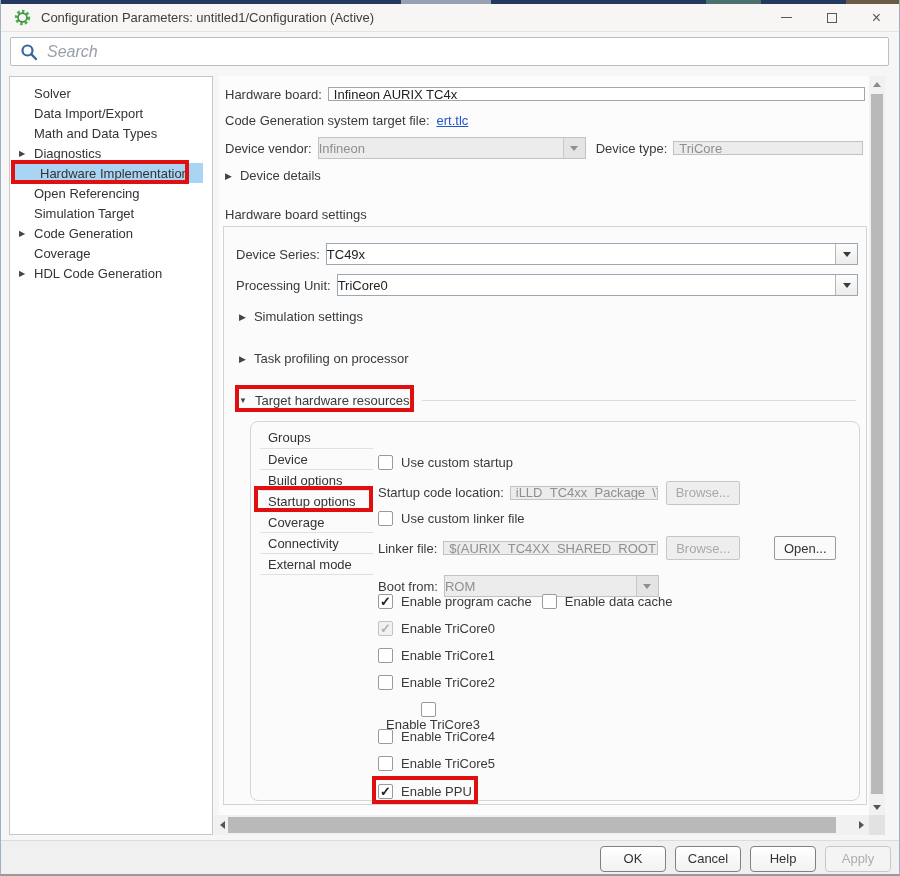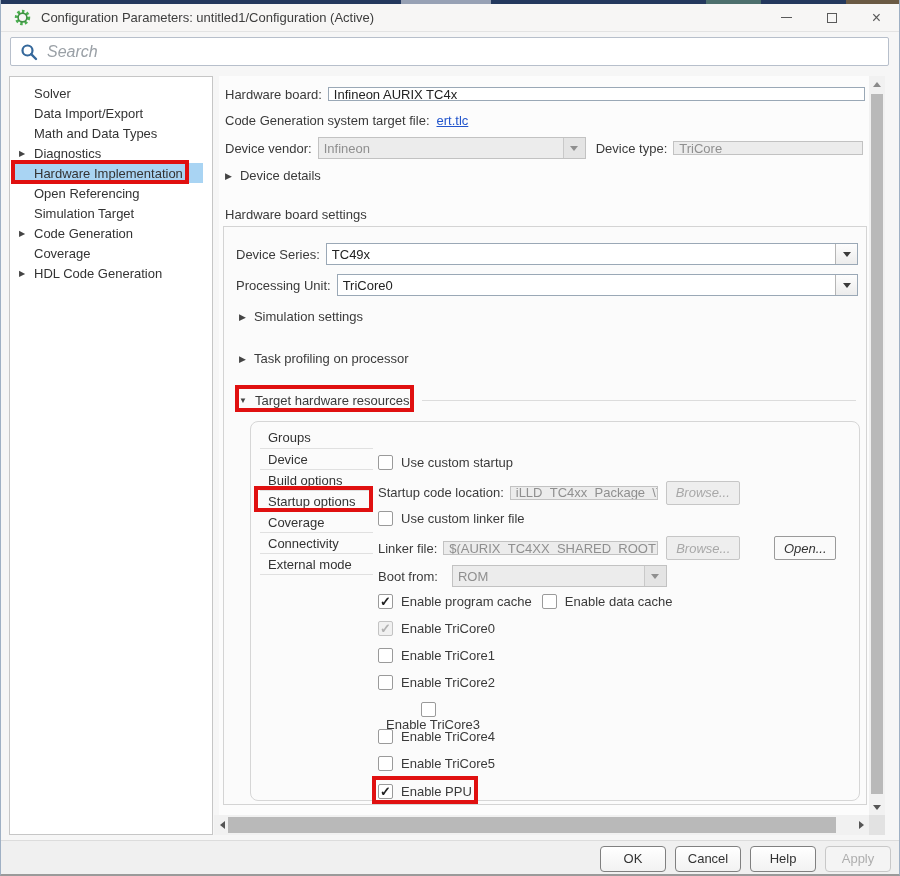--- a/index.html
+++ b/index.html
@@ -34,31 +34,31 @@
   .search-placeholder { font-size:16px; font-style:italic; color:#9aa0a6; margin-left:9px; }
 
   
   .sidebar { position:absolute; top:76px; left:8px; width:204px; height:759px; background:#fff;
     border:1px solid #c6c6c6; }
   .side-list { padding-top:6px; }
   .side-item { height:20px; display:flex; align-items:center; font-size:13px; color:#333;
     padding-left:24px; position:relative; cursor:pointer; white-space:nowrap; }
   .side-item .tri { position:absolute; left:9px; top:50%; transform:translateY(-50%);
     font-size:8px; color:#444; font-style:normal; }
-  .side-item.selected { background:#a9d4f3; margin-left:5px; margin-right:9px; padding-left:19px; }
+  .side-item.selected { background:#a9d4f3; margin-left:5px; margin-right:9px; padding-left:25px; }
 
   
   .main { position:absolute; top:76px; left:218px; width:650px; height:739px; background:#fcfcfc; }
   .lbl { font-size:13px; color:#3a3a3a; white-space:nowrap; }
   .row { position:absolute; display:flex; align-items:center; }
   .field { height:14px; border:1px solid #9aa8b6; background:#fff; font-size:13px; color:#222;
     display:flex; align-items:center; padding-left:5px; overflow:hidden; white-space:nowrap; }
   .field.disabled { background:#ececec; border-color:#c2c2c2; color:#8f8f8f; }
   .combo { height:22px; border:1px solid #b5b5b5; display:flex; align-items:stretch; overflow:hidden; }
-  .combo .val { flex:1; font-size:13px; display:flex; align-items:center; padding-left:5px;
+  .combo .val { flex:1; font-size:13px; display:flex; align-items:center; 
     white-space:nowrap; overflow:hidden; }
   .combo.enabled { border-color:#9aa8b6; background:#fff; }
   .combo.enabled .val { color:#222; }
   .combo.disabled { background:#ececec; border-color:#c2c2c2; }
   .combo.disabled .val { color:#8f8f8f; }
   .arrow-btn { width:22px; display:flex; align-items:center; justify-content:center;
     border-left:1px solid #b5b5b5; background:linear-gradient(#fdfdfd,#ececec); }
   .combo.disabled .arrow-btn { background:#e4e4e4; border-left-color:#c9c9c9; }
   .tri-down { width:0; height:0; border-left:4px solid transparent; border-right:4px solid transparent;
     border-top:5px solid #3a3a3a; }
@@ -76,21 +76,21 @@
     color:#333; border-bottom:1px solid #e0e0e0; cursor:pointer; white-space:nowrap; }
   .ckrow { position:absolute; display:flex; align-items:center; }
   .ckbox { width:15px; height:15px; border:1px solid #9a9a9a; border-radius:2px; background:#fff;
     display:flex; align-items:center; justify-content:center; flex:none; }
   .ckbox .mark { font-size:13px; font-weight:bold; color:#222; line-height:1; visibility:hidden; }
   .ckbox.checked .mark { visibility:visible; }
   .ckbox.dis { background:#f1f1f1; border-color:#c3c3c3; }
   .ckbox.dis .mark { color:#b2b2b2; }
   .ckrow .lbl { margin-left:8px; }
   .btn-sm { height:24px; border:1px solid #9a9a9a; border-radius:2px; background:#fafafa;
-    font-size:13px; color:#333; display:flex; align-items:center; justify-content:center; cursor:pointer;font-style:italic; }
+    font-size:13px; color:#333; display:flex; align-items:center; justify-content:center; cursor:pointer; }
   .btn-sm.disabled { border-color:#c6c6c6; background:#eeeeee; color:#a8a8a8; cursor:default; }
   .thr-line { position:absolute; height:1px; background:#dcdcdc; }
 
   
   .vscroll { position:absolute; top:76px; right:14px; width:16px; height:739px; background:#f1f1f1; }
   .vthumb { position:absolute; left:2px; right:2px; top:18px; height:700px; background:#b9b9b9; }
   .sarrow { position:absolute; width:16px; height:16px; display:flex; align-items:center; justify-content:center; }
   .tri-up-s { width:0;height:0;border-left:4px solid transparent;border-right:4px solid transparent;border-bottom:5px solid #8a8a8a; }
   .tri-dn-s { width:0;height:0;border-left:4px solid transparent;border-right:4px solid transparent;border-top:5px solid #555; }
   .tri-lf-s { width:0;height:0;border-top:4px solid transparent;border-bottom:4px solid transparent;border-right:5px solid #555; }
@@ -318,21 +318,21 @@
               <span>$(AURIX_TC4XX_SHARED_ROOT_I</span>
             </div>
           <div class="btn-sm disabled" style="width:74px; margin-left:8px;">
               <span>Browse...</span>
             </div>
           <div class="btn-sm" style="width:62px; margin-left:34px;">
               <span>Open...</span>
             </div>
         </div>
 
-        <div class="row" style="top:143px; left:127px; height:22px;gap:8px;">
+        <div class="row" style="top:153px; left:127px; height:22px;">
           <span class="lbl">Boot from:</span>
           <div class="combo disabled" style="width:215px; margin-left:6px;">
             <span class="val">ROM</span>
             <span class="arrow-btn">
                 <i class="tri-down"></i>
               </span>
           </div>
         </div>
 
         <div class="ckrow" style="top:172px; left:127px;">

